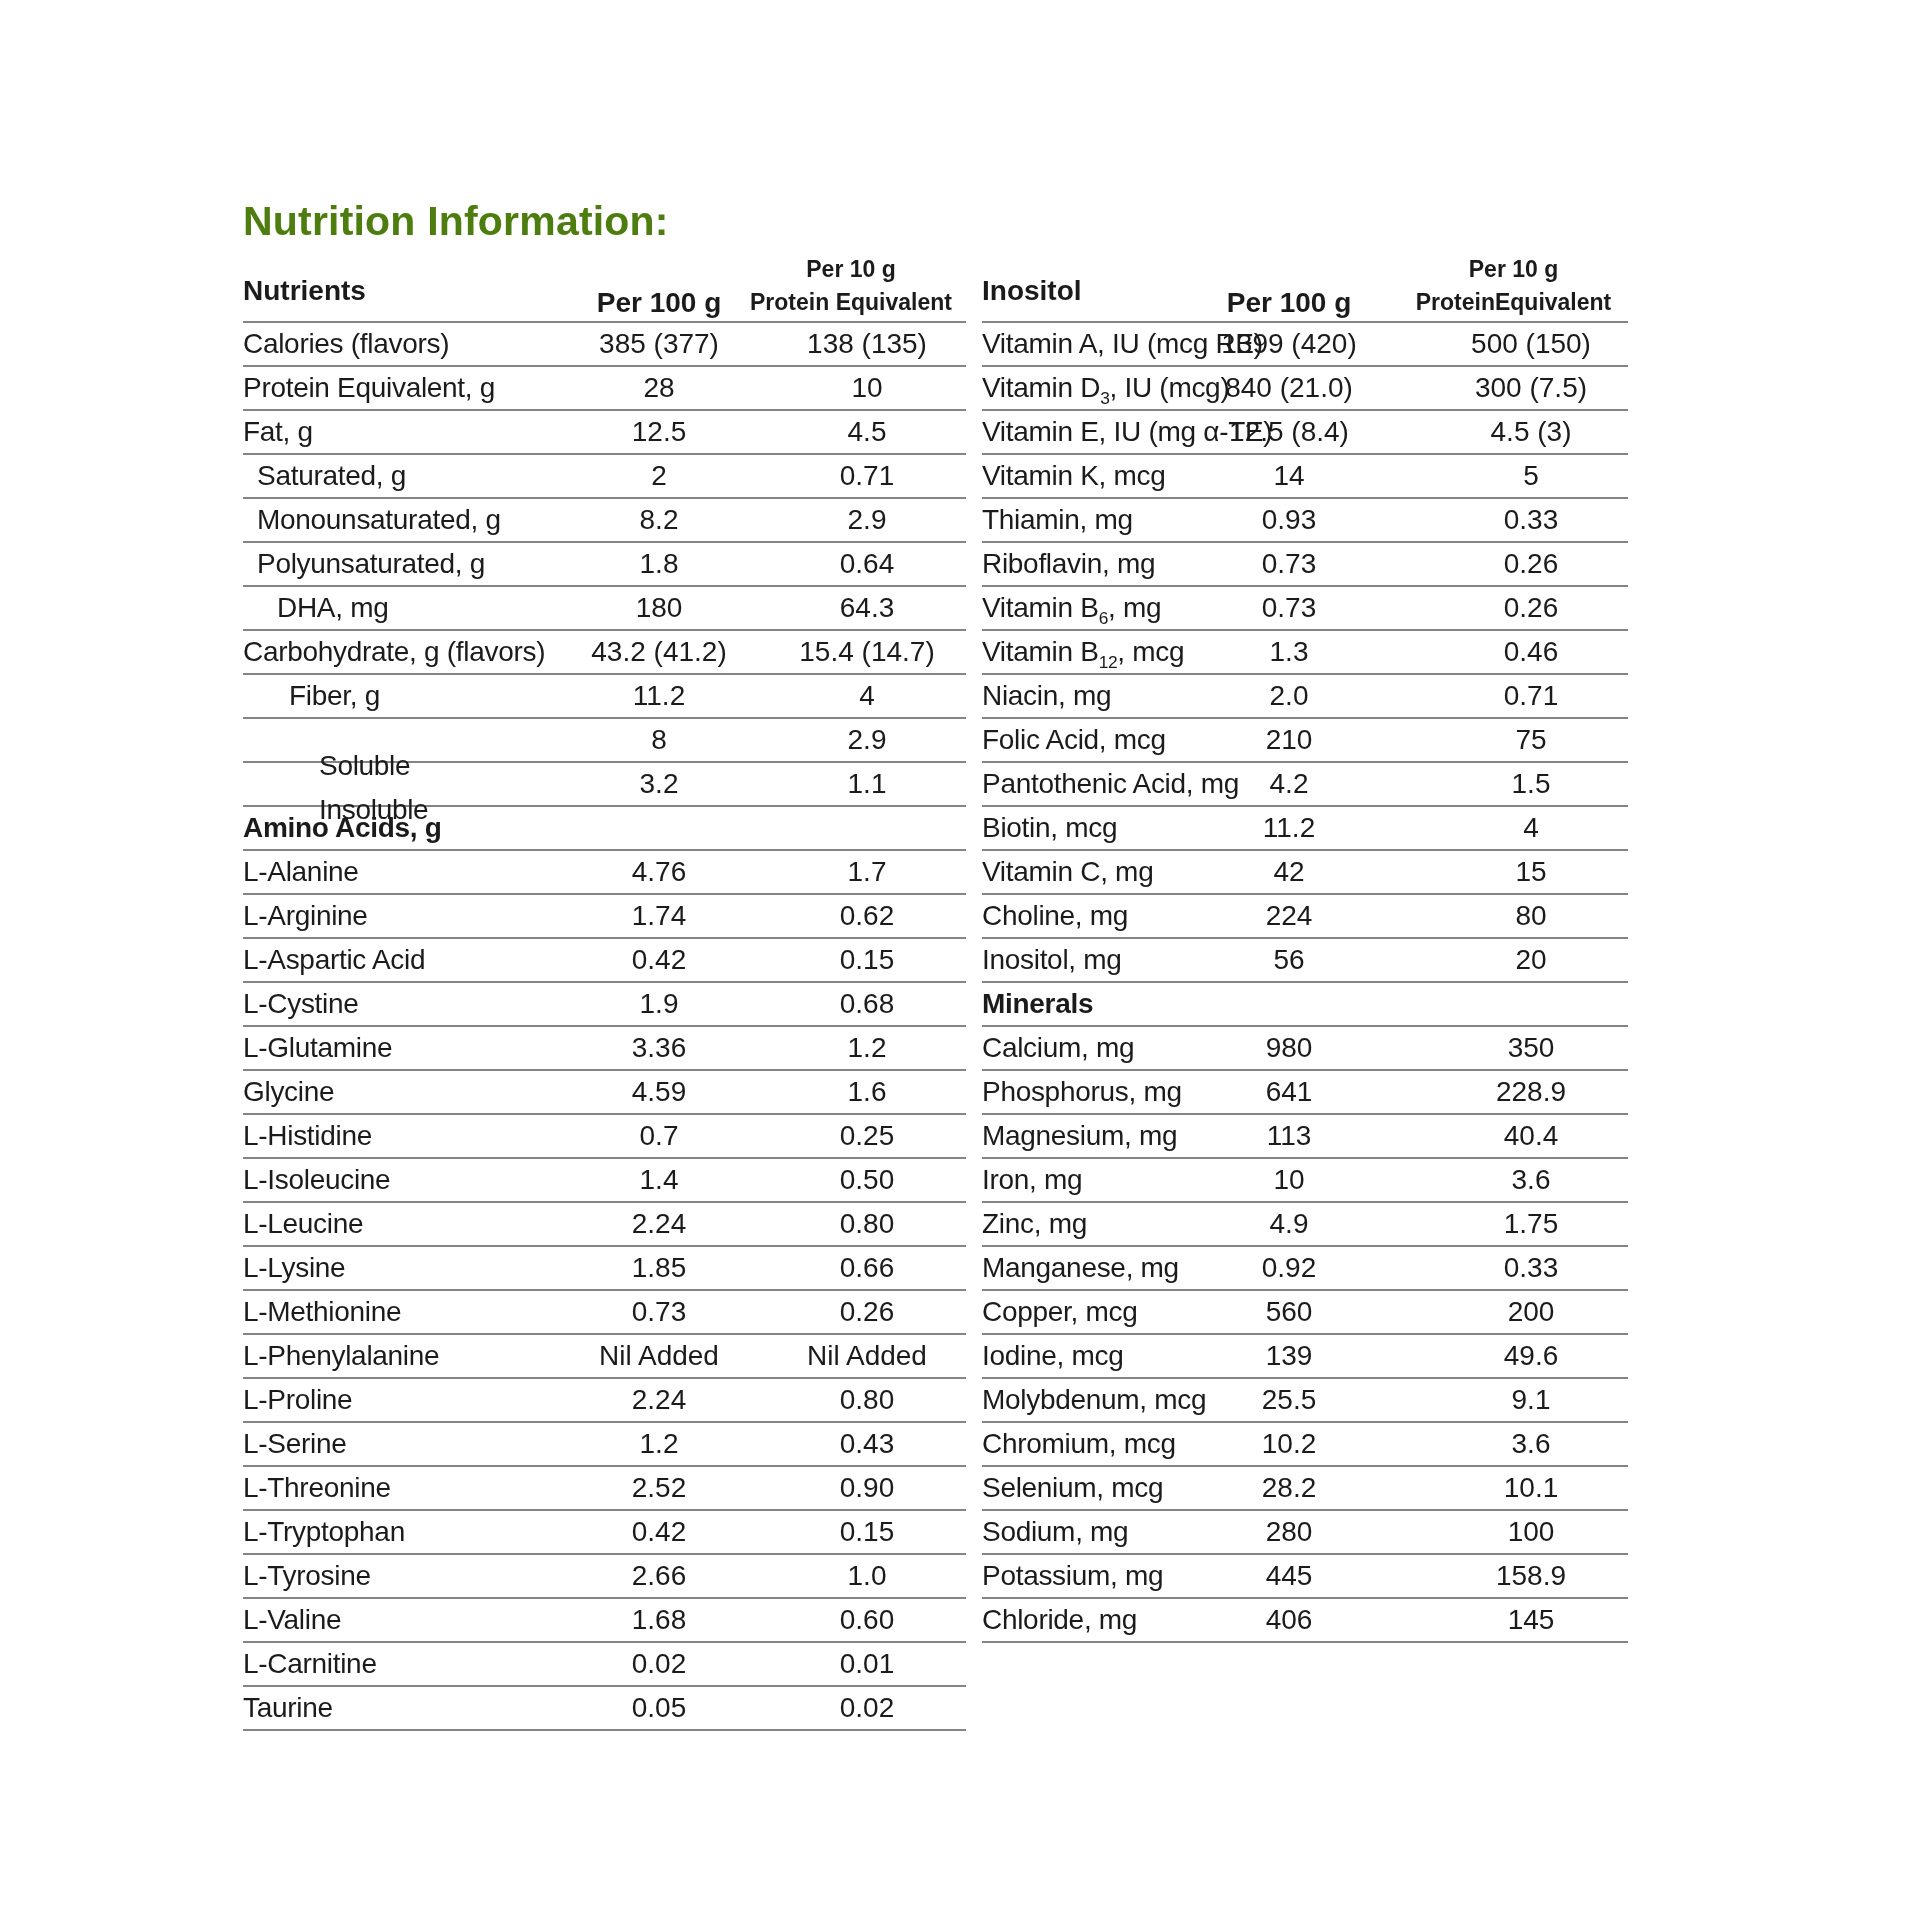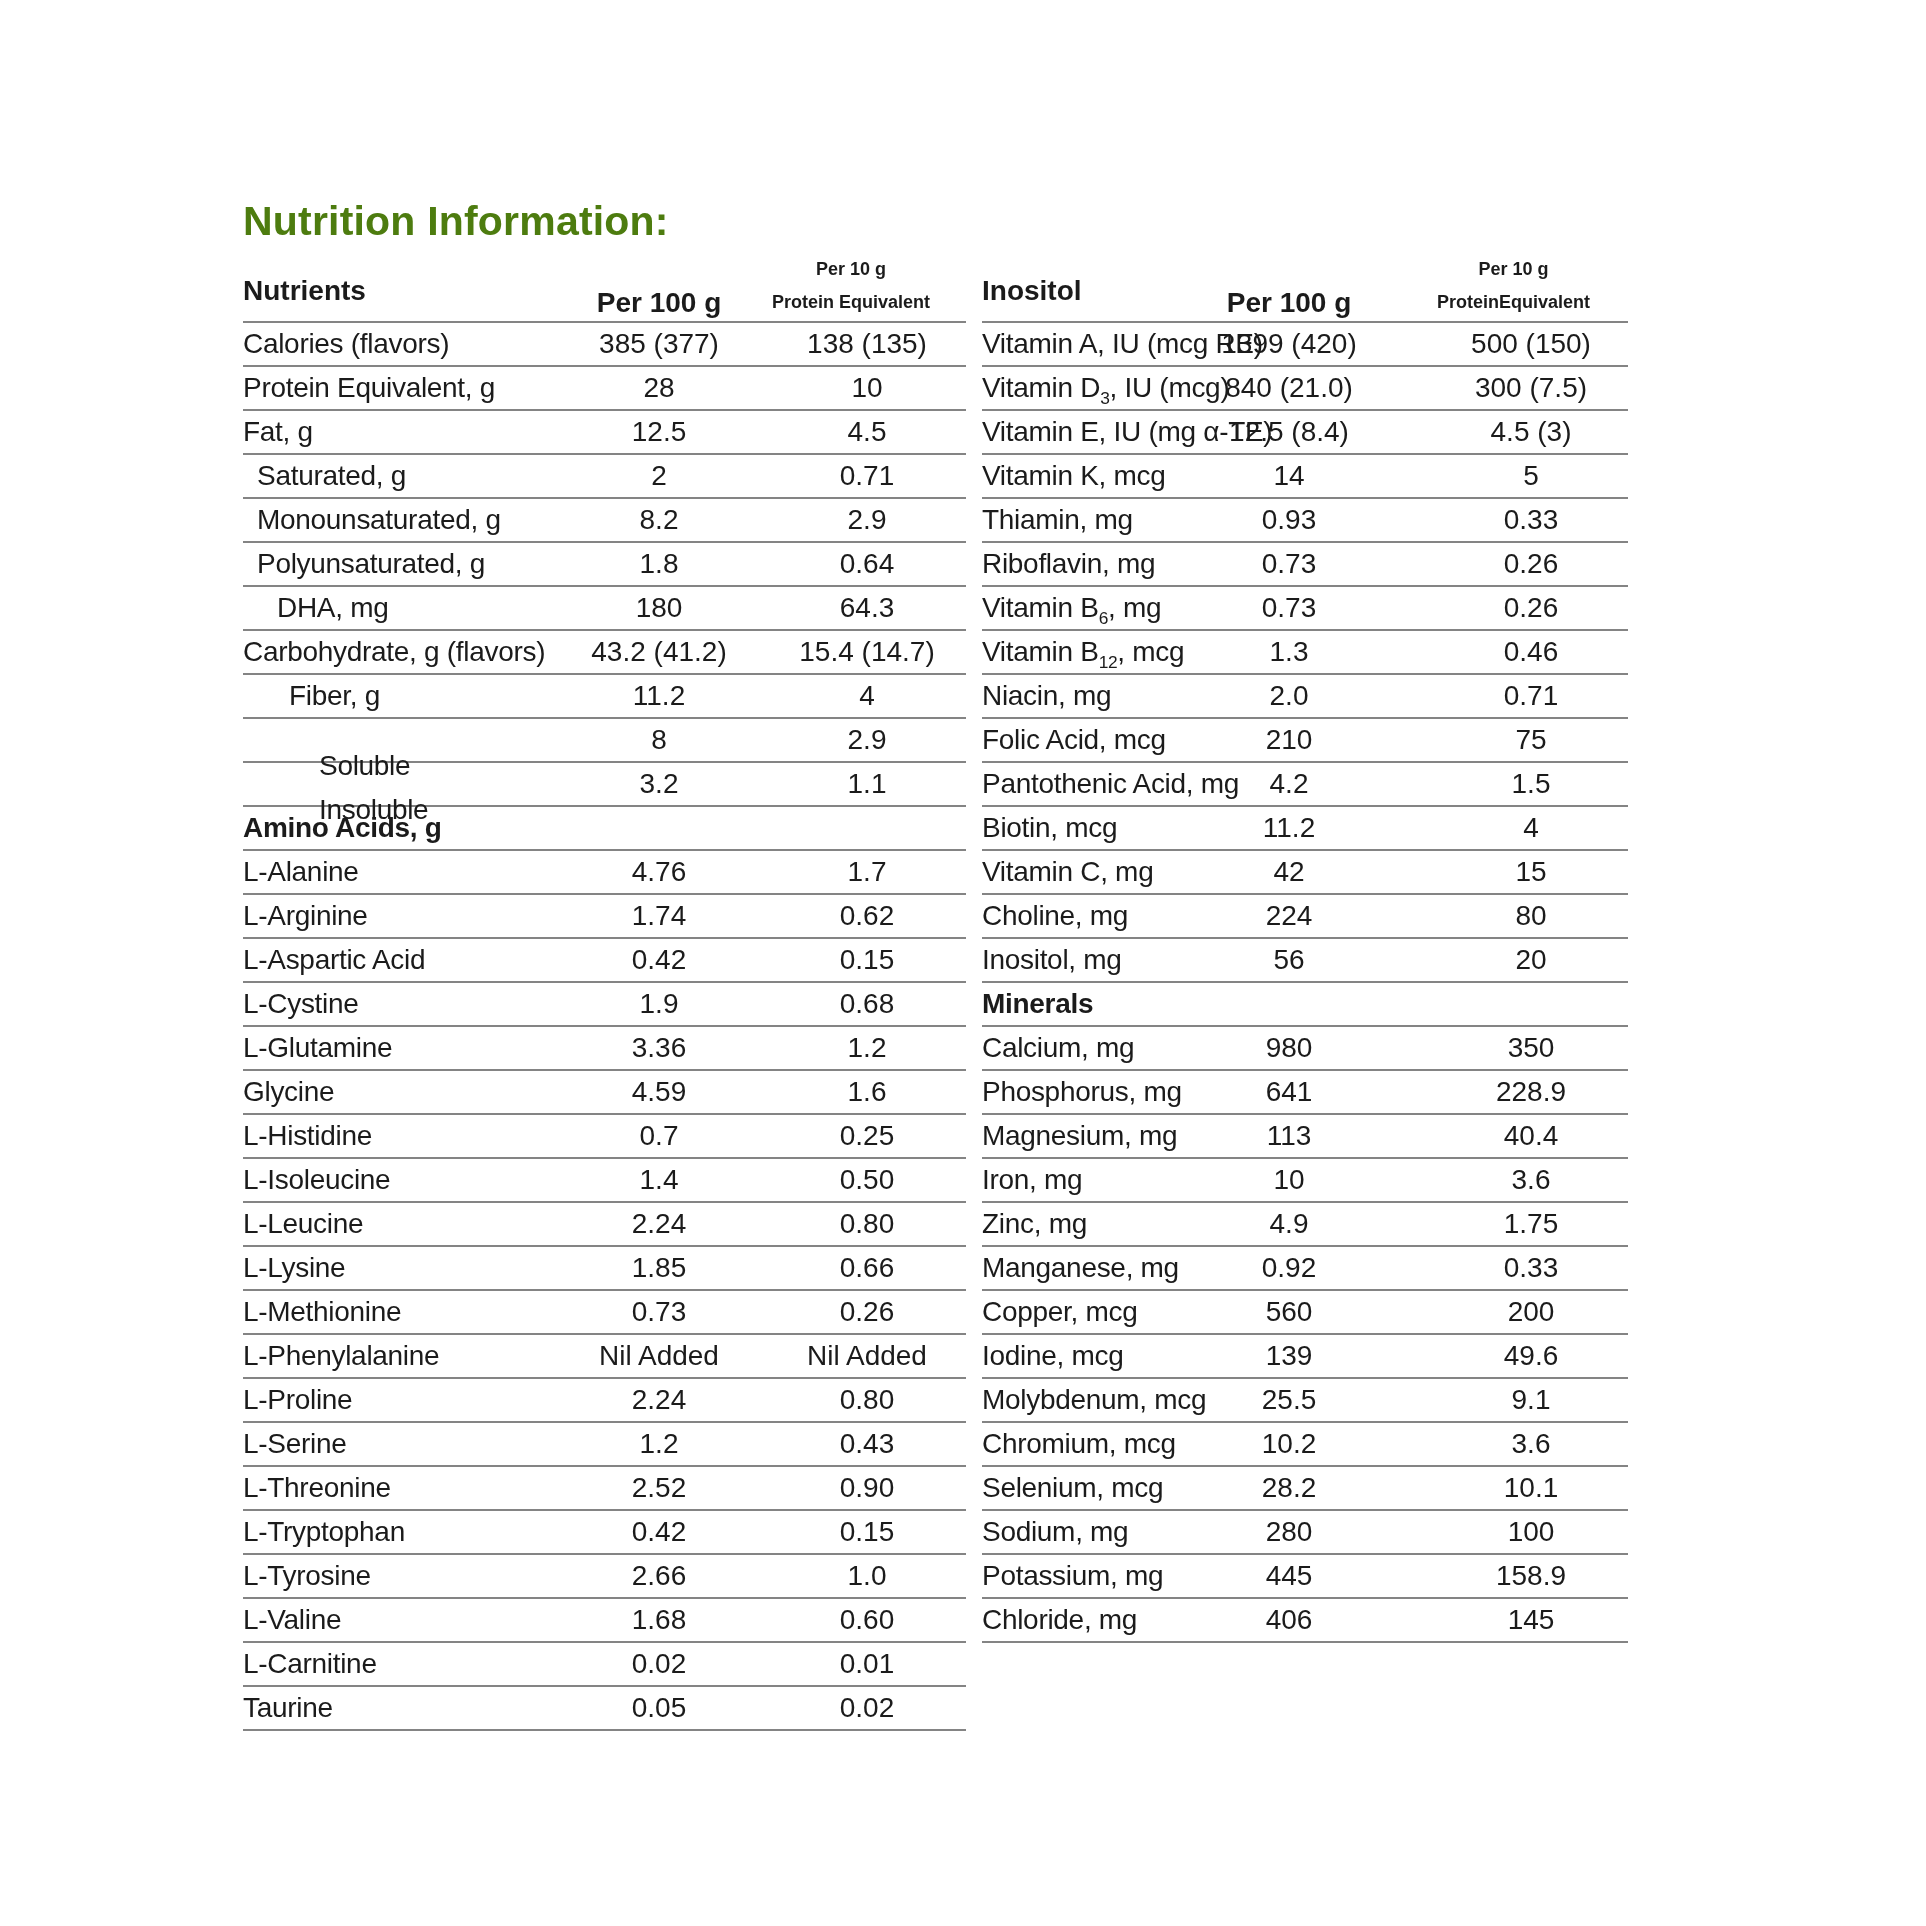--- a/index.html
+++ b/index.html
@@ -21,21 +21,21 @@
 
   .thead {
     position:relative; height:69px;
     border-bottom:2px solid #848484;
     font-weight:700;
   }
   .thead .h-col1 { position:absolute; left:0; bottom:14px; white-space:nowrap;text-align:center; }
   .thead .h-col2 { position:absolute; bottom:2px; text-align:center; white-space:nowrap; }
   .ltable .thead .h-col2 { left:327px; width:178px; }
   .rtable .thead .h-col2 { left:218px; width:178px; }
-  .thead .h-col3 { position:absolute; bottom:2px; text-align:center; font-size:18px; }
+  .thead .h-col3 { position:absolute; bottom:2px; text-align:center; font-size:23px; }
   .ltable .thead .h-col3 { left:493px; width:230px; }
   .rtable .thead .h-col3 { left:416px; width:231px; }
   .thead .h-col3 .line { display:block; white-space:nowrap; line-height:33px; }
 
   .trow {
     position:relative; height:44px;
     border-bottom:2px solid #848484;
     box-sizing:border-box;
   }
   .c-label {

